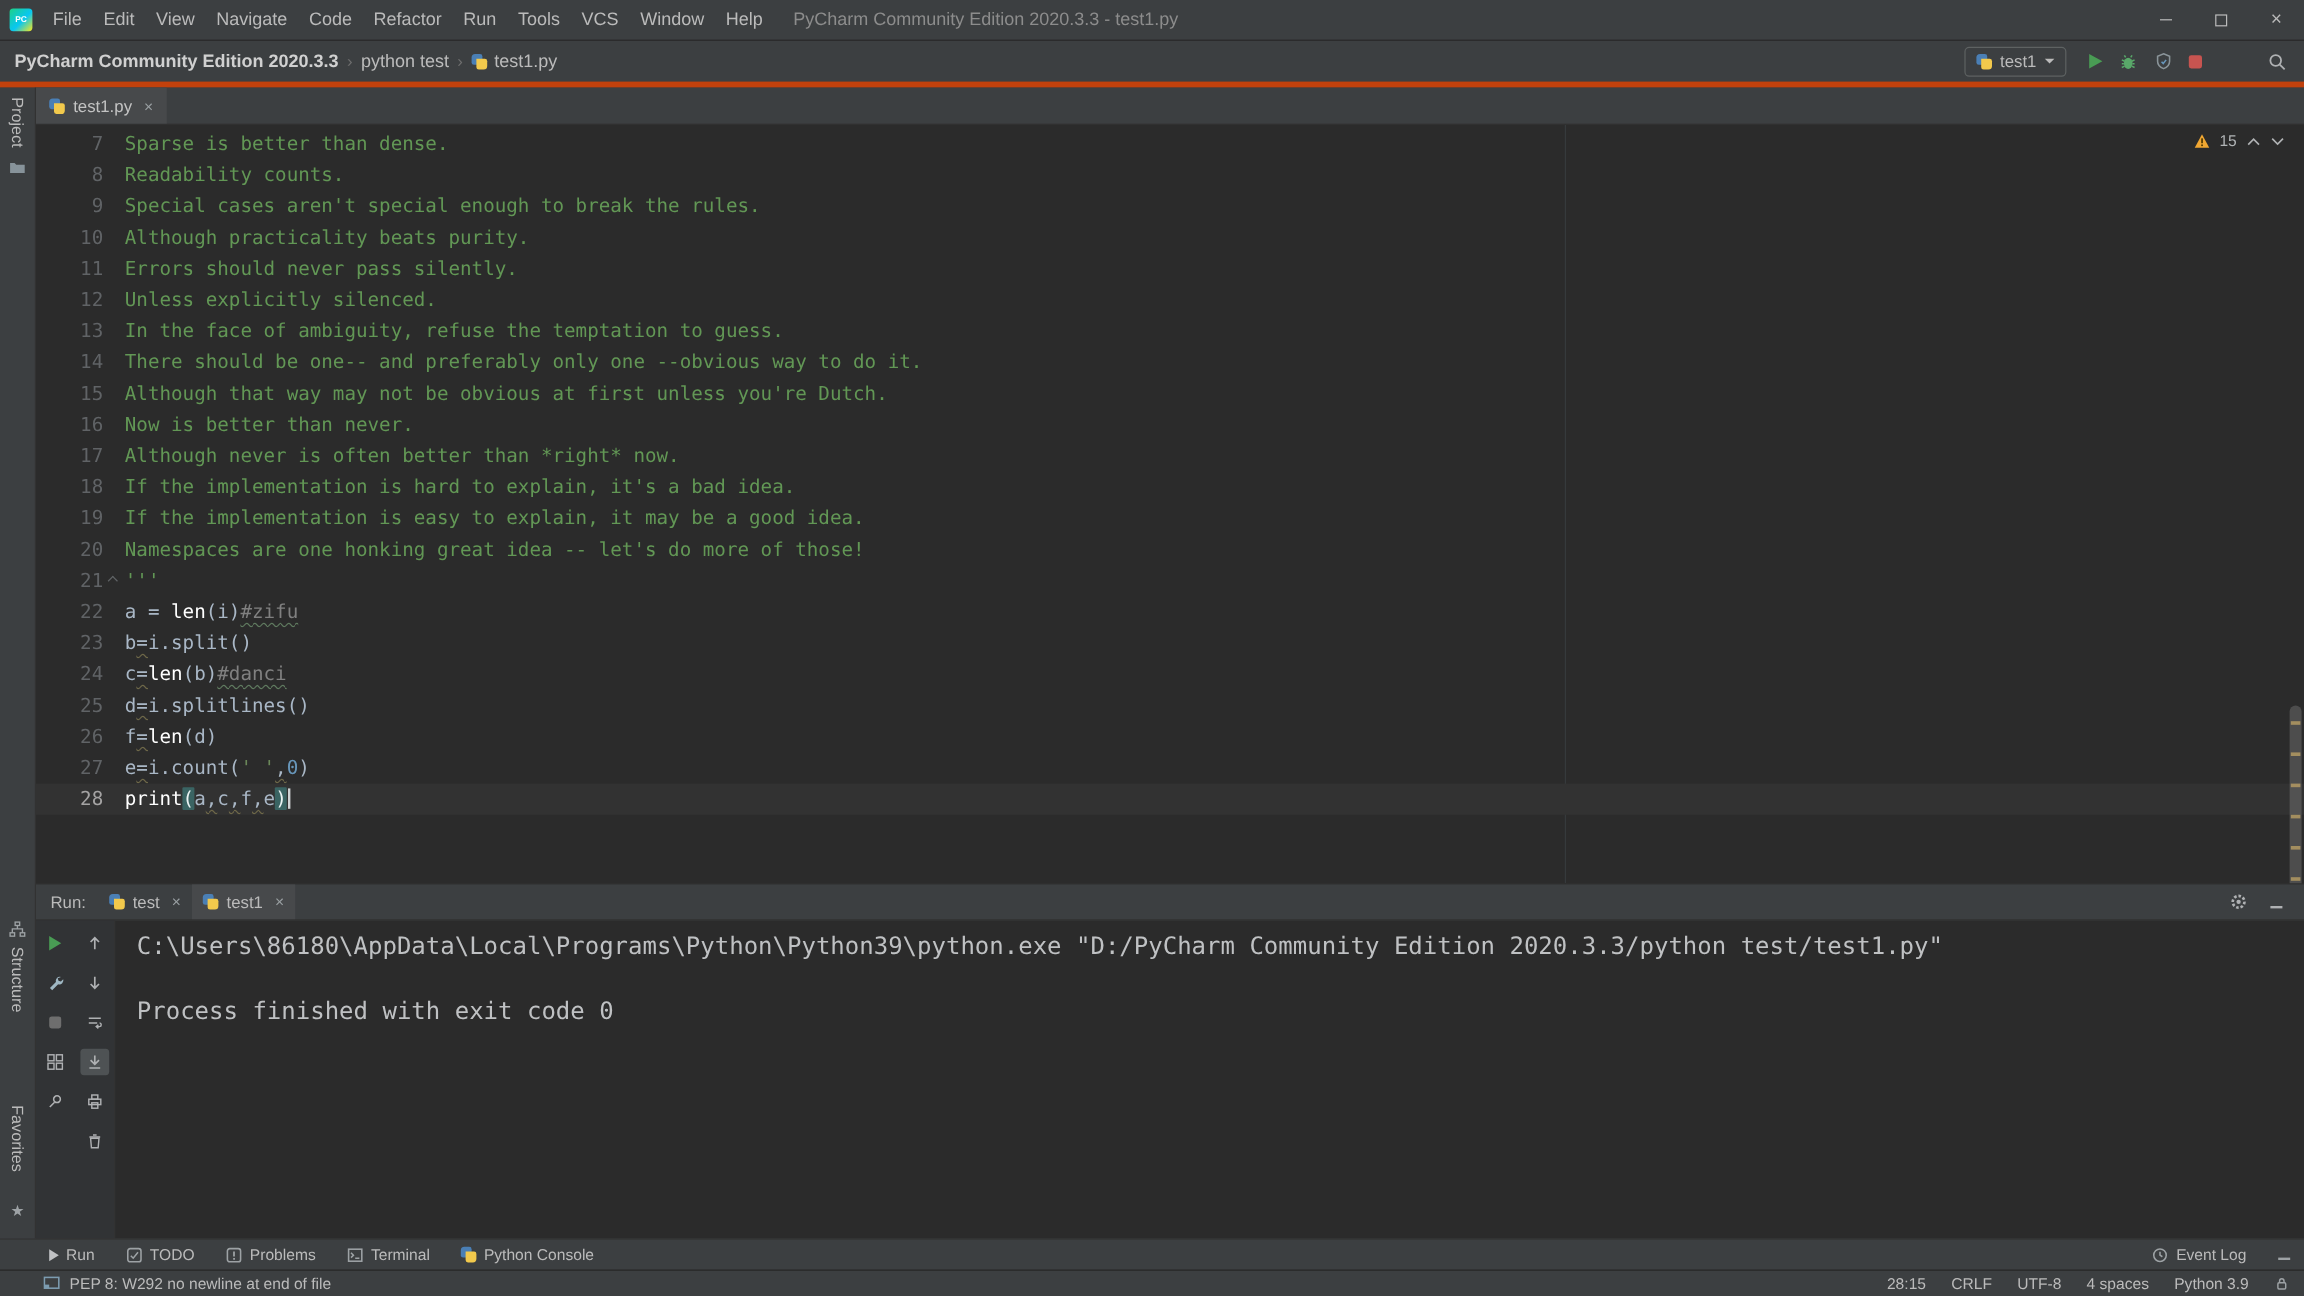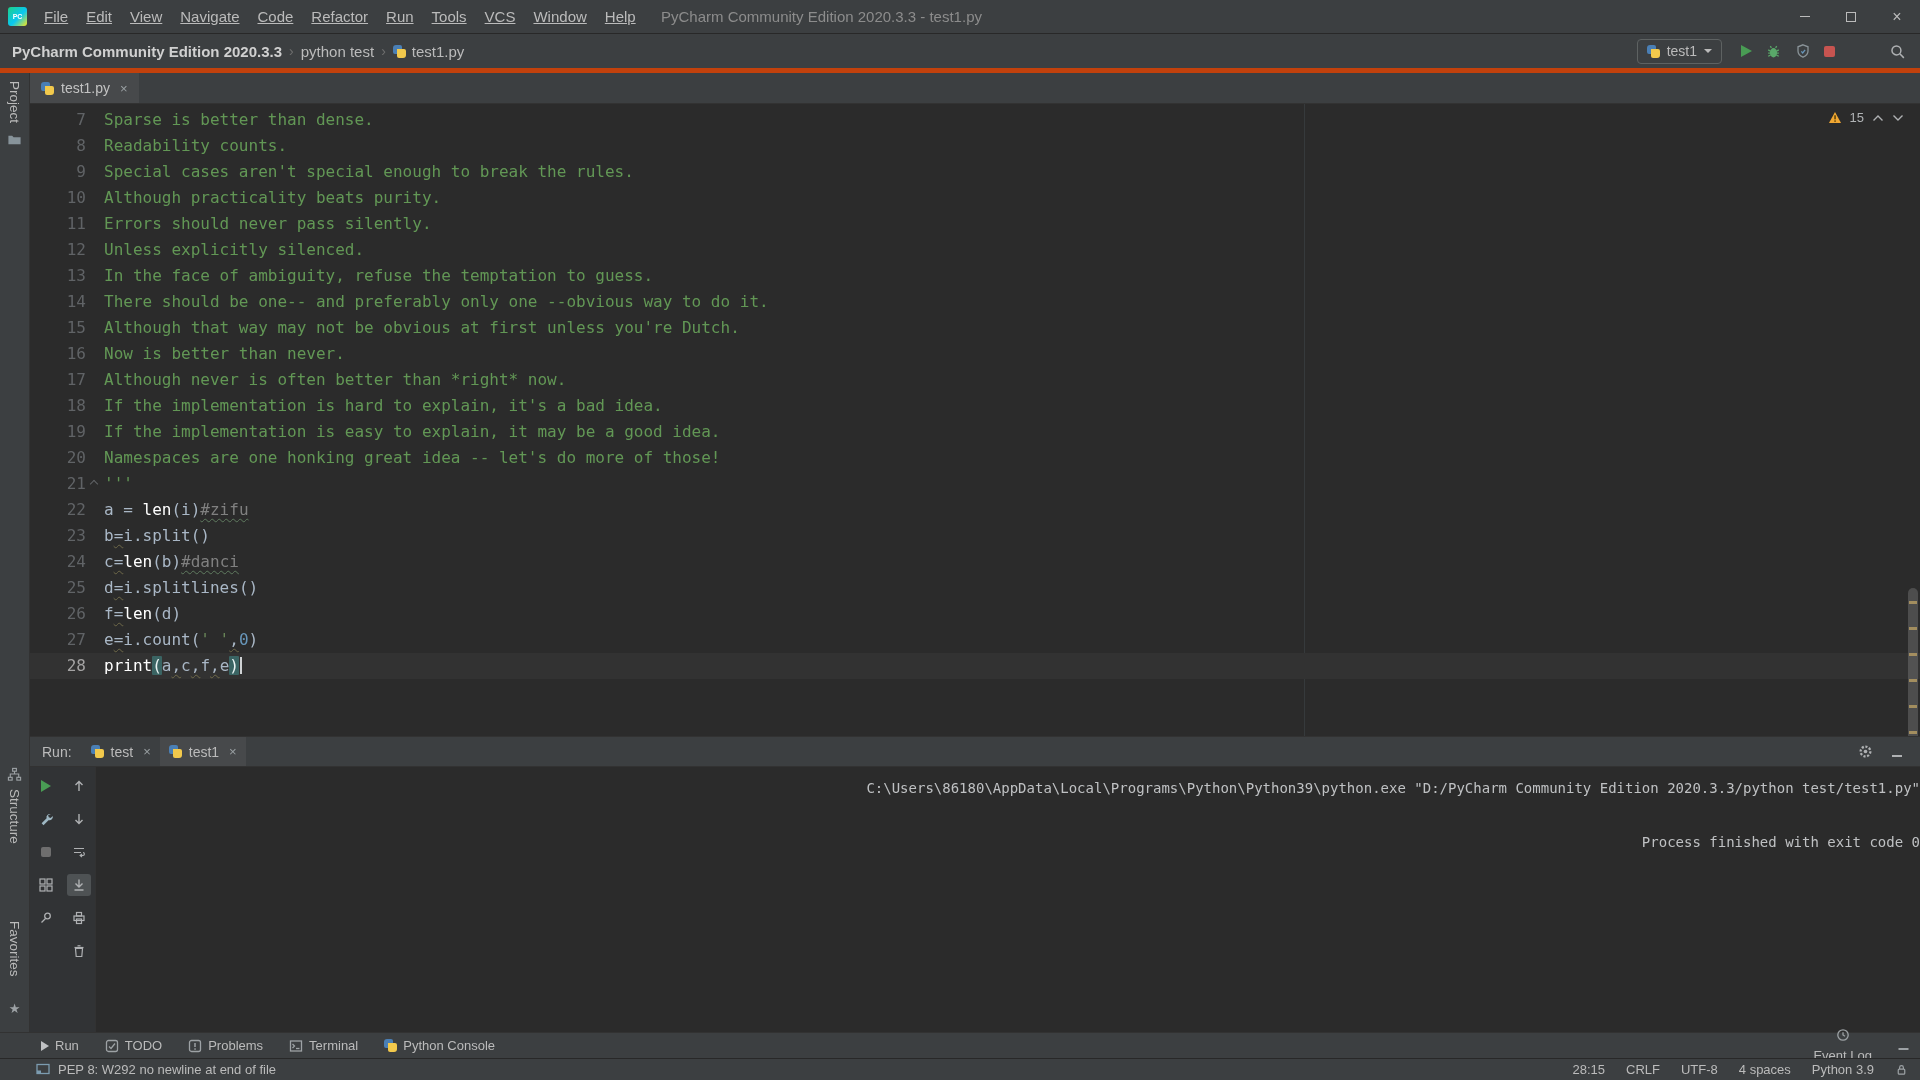--- a/index.html
+++ b/index.html
@@ -11,21 +11,21 @@
   }
   .icon { display:inline-block; vertical-align:middle; flex:none; }
 
   
   .titlebar { height:34px; background:#3c3f41; border-bottom:1px solid #282828;
     display:flex; align-items:center; flex:none; position:relative; }
   .app-logo { width:19px; height:19px; margin:0 8px 0 8px; border-radius:3px;
     background:linear-gradient(135deg,#1fd186 0%,#08c7f2 55%,#f8e71c 100%);
     color:#fff; font-size:7px; font-weight:bold; display:flex; align-items:center; justify-content:center; }
   .menubar { display:flex; align-items:center; height:100%; }
-  .menu-item { padding:0 9px; height:100%; display:flex; align-items:center; color:#bbbbbb; font-size:15px; cursor:default;text-decoration:underline; }
+  .menu-item { padding:0 9px; height:100%; display:flex; align-items:center; color:#bbbbbb; font-size:15px; cursor:default; }
   .win-title { position:absolute; left:661px; color:#8c8c8c; font-size:15px; }
   .win-controls { margin-left:auto; display:flex; height:100%; }
   .win-btn { width:46px; height:100%; display:flex; align-items:center; justify-content:center; color:#bbb; }
   .glyph-min { width:10px; border-top:1.4px solid #bbb; display:inline-block; }
   .glyph-max { width:10px; height:10px; border:1.4px solid #bbb; display:inline-block; }
   .glyph-close { font-size:16px; line-height:1; }
 
   
   .navbar { height:39px; background:#3c3f41; border-bottom:5px solid #c2410c;
     display:flex; align-items:center; padding:0 14px 0 12px; flex:none; }
@@ -99,21 +99,21 @@
   .run-label { align-self:center; font-size:14px; color:#bbb; margin-right:10px; }
   #run-tabs { display:flex; align-items:stretch; }
   .run-tab { display:flex; align-items:center; gap:7px; padding:0 9px; font-size:14px; color:#bbb; }
   .run-tab.selected { background:#47494b; }
   .run-header-right { margin-left:auto; display:flex; align-items:center; gap:16px; padding-right:16px; }
   .run-body { flex:1; display:flex; min-height:0; }
   .run-toolbar { width:66px; background:#313335; border-right:1px solid #323232; display:flex; padding-top:8px; flex:none; }
   .rt-col { width:33px; display:flex; flex-direction:column; align-items:center; gap:11px; }
   .rt-btn { width:24px; height:22px; display:flex; align-items:center; justify-content:center; border-radius:3px; }
   .rt-btn.toggled { background:#4e5254; }
-  .console { flex:1; padding:8px 0 0 18px; font-family:"DejaVu Sans Mono", monospace; font-size:14px; overflow:hidden;text-align:right; }
+  .console { flex:1; padding:8px 0 0 18px; font-family:"DejaVu Sans Mono", monospace; font-size:20px; overflow:hidden; }
   .console-line { line-height:27px; white-space:pre; color:#bfc1c3; }
 
   
   .tw-bar { height:26px; background:#3c3f41; border-top:1px solid #323232; display:flex; align-items:center;
     padding:0 10px 0 34px; flex:none; font-size:13px; }
   .tw-item { display:flex; align-items:center; gap:6px; padding:0 7px; margin-right:12px; color:#bbb; }
   .tw-right { margin-left:auto; display:flex; align-items:center; gap:18px; }
 
   
   .statusbar { height:22px; background:#3c3f41; border-top:1px solid #282828; display:flex; align-items:center;
@@ -412,21 +412,21 @@
       <polyline points="3.5,5 5.5,7 3.5,9" fill="none" stroke="#9da2a5" stroke-width="1.3"></polyline>
       <line x1="7" y1="9.5" x2="10.5" y2="9.5" stroke="#9da2a5" stroke-width="1.3"></line>
     </svg>
     <span>Terminal</span>
   </div>
   <div class="tw-item">
     <span class="py-icon icon"></span>
     <span>Python Console</span>
   </div>
   <div class="tw-right">
-    <div class="tw-item" style="margin-right:0;flex-direction:column;">
+    <div class="tw-item" style="margin-right:0;">
       <svg class="icon" width="14" height="14" viewBox="0 0 14 14">
         <circle cx="7" cy="7" r="5.2" fill="none" stroke="#9da2a5" stroke-width="1.3"></circle>
         <path d="M7 4.2V7l2 1.3" fill="none" stroke="#9da2a5" stroke-width="1.3"></path>
       </svg>
       <span>Event Log</span>
     </div>
     <svg class="icon" width="13" height="13" viewBox="0 0 13 13">
       <rect x="1.5" y="9" width="10" height="2" fill="#9da2a5"></rect>
     </svg>
   </div>

